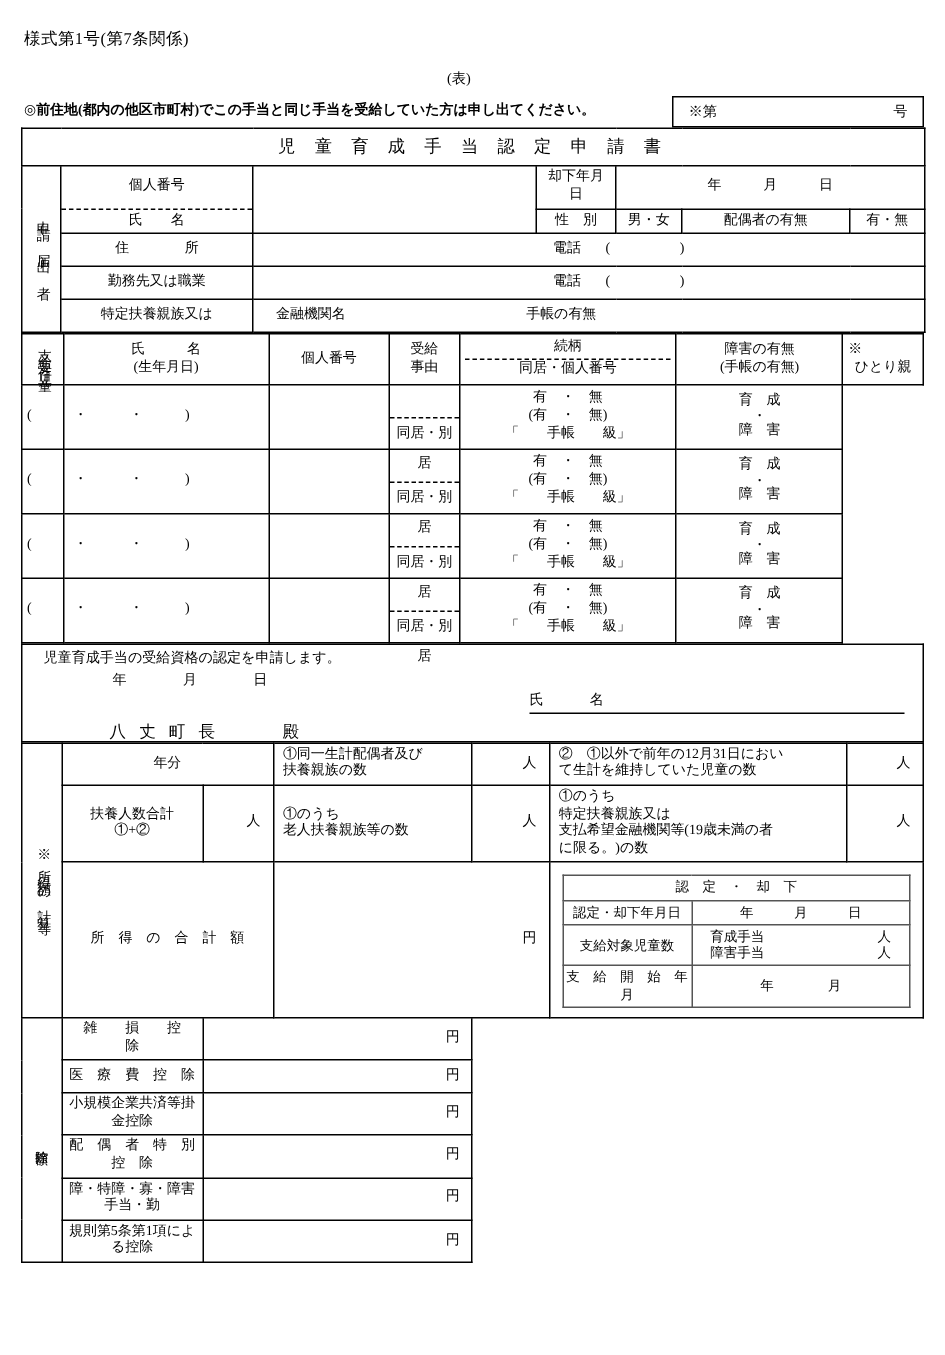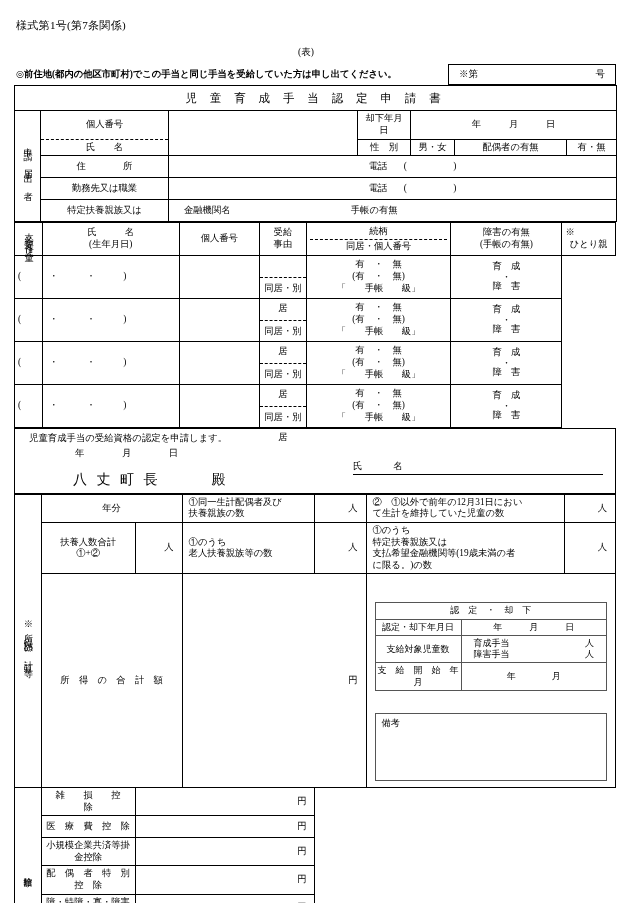--- a/index.html
+++ b/index.html
@@ -35,28 +35,28 @@
         font-size:9.3px; line-height:1;}
   .vert2{writing-mode:vertical-rl; text-orientation:upright;
         letter-spacing:0px; white-space:nowrap; margin:0 auto;
         font-size:8.6px; line-height:1.05;}
   .title-cell{font-size:11.5px; letter-spacing:5px; padding:5px 0;}
 
   
   .decl{position:relative; height:64px;}
   .decl .ln1{position:absolute; left:14px; top:4px; font-size:9.4px;}
   .decl .ln2{position:absolute; left:60px; top:19px; font-size:9.4px;}
-  .decl .ln3{position:absolute; left:58px; top:42px; font-size:14px; letter-spacing:3px;}
+  .decl .ln3{position:absolute; left:58px; top:52px; font-size:11px; letter-spacing:3px;}
   .decl .nm{position:absolute; right:12px; top:32px; width:250px;
             border-bottom:1px solid #000; font-size:9.4px; text-align:left;
             padding-bottom:1px;}
   .decl .nm span{letter-spacing:4px;}
 
   
-  .approve{width:100%; border-collapse:collapse;margin-top:20px;}
+  .approve{width:100%; border-collapse:collapse;}
   .approve td{border:1px solid #555; font-size:9px; padding:2px 2px;}
   .remark-box{border:1px solid #555; height:68px; text-align:left;
               padding:4px 6px; font-size:9.2px; box-sizing:border-box;}
   .blank{height:100%;}
 </style>
 </head>
 <body>
 
 <div class="page">
 
@@ -357,23 +357,20 @@
               </div>
             </td>
           </tr>
           <tr>
             <td>支　給　開　始　年　月</td>
             <td>年　　　　月</td>
           </tr>
         </tbody>
             </table>
 
-        <div class="remark-box" style="margin-top:22px">
-          <span>備考</span>
-        </div>
       </td>
     </tr>
 
     </tbody>
       <tbody id="deduction-rows">
         <tr>
           <td rowspan="6" style="width:18px"><span class="vert2">控除額</span></td>
           <td style="height:22px">雑　　損　　控　　除</td>
           <td colspan="2" class="r" style="padding-right:8px">円</td>
         </tr>

